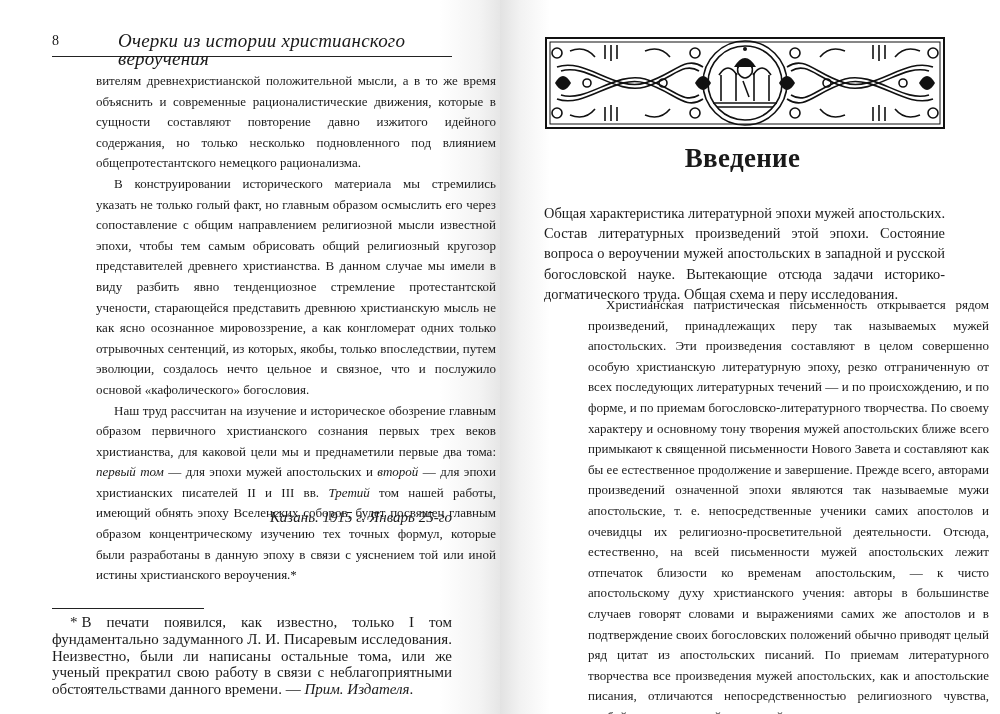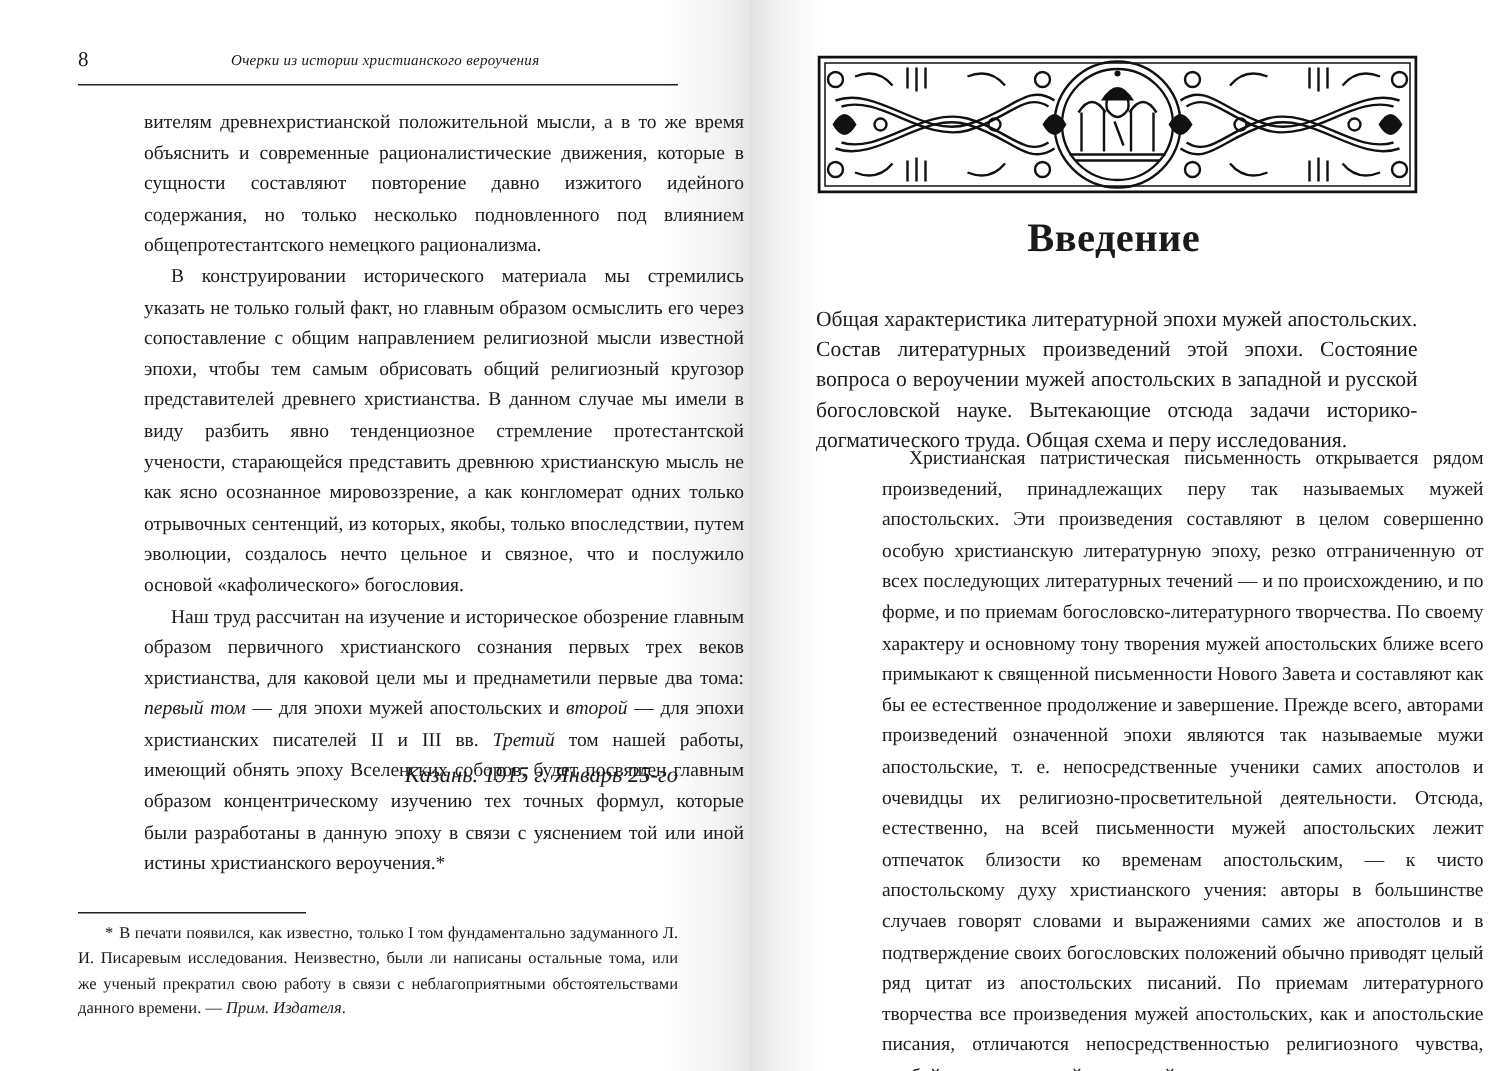--- a/index.html
+++ b/index.html
@@ -22,42 +22,42 @@
     
     .running-head {
       position: absolute; left: 52px; top: 32px; width: 400px;
       height: 24px; border-bottom: 1.5px solid #222;
       display: flex; align-items: flex-start;
     }
     .page-number {
       font-size: 14px; width: 60px; line-height: 18px;
     }
     .running-title {
-      font-style: italic; font-size: 10px; line-height: 18px; letter-spacing: 0.2px;
-      flex: 1; text-align: left; padding-left: 6px; margin-left: 36px;
+      font-style: italic; font-size: 19px; line-height: 18px; letter-spacing: 0.2px;
+      flex: 1; text-align: left; padding-left: 6px;
     }
     .body-text {
       position: absolute; left: 52px; width: 400px;
       font-size: 13px; line-height: 20.6px; text-align: justify;
       hyphens: manual;
       margin-left: 44px;
     }
     .body-text p { margin: 0; text-indent: 0; }
     .body-text p.indent { text-indent: 18px; }
     .left-body { top: 71px; }
     .signature {
       position: absolute; left: 52px; top: 507px; width: 400px;
       text-align: right; font-style: italic; font-size: 15px; line-height: 20px;
     }
     .footnote-rule {
       position: absolute; left: 52px; top: 608px; width: 152px; border-top: 1px solid #222;
     }
     .footnote {
       position: absolute; left: 52px; top: 614px; width: 400px;
-      font-size: 11px; line-height: 16.8px; text-align: justify;
+      font-size: 15px; line-height: 16.8px; text-align: justify;
     }
     .footnote .mark { margin-left: 18px; margin-right: 4px; }
     
     .headpiece {
       position: absolute; left: 545px; top: 37px; width: 400px; height: 92px;
     }
     .chapter-title {
       position: absolute; left: 540px; top: 142px; width: 405px; text-align: center;
       font-weight: bold; font-size: 27px; line-height: 32px; letter-spacing: 0.3px;
     }

